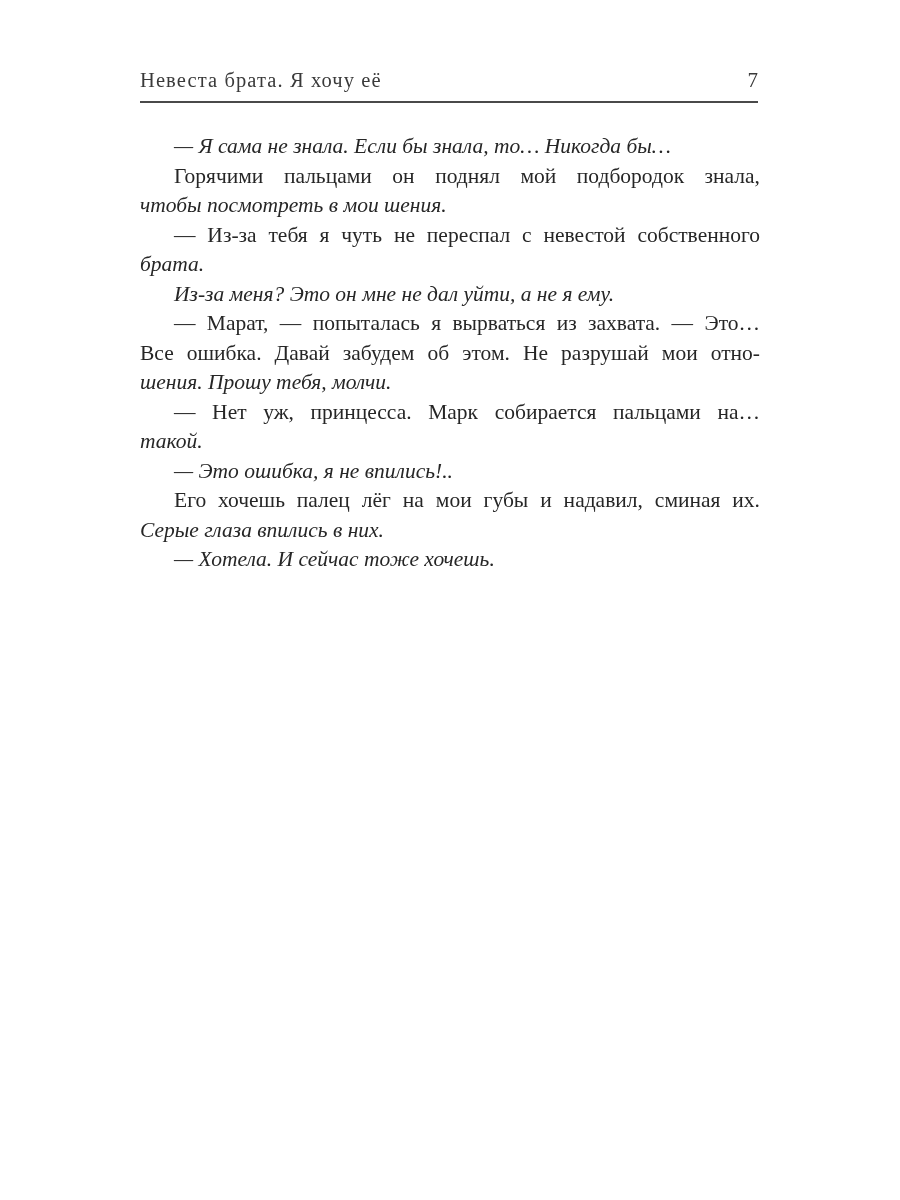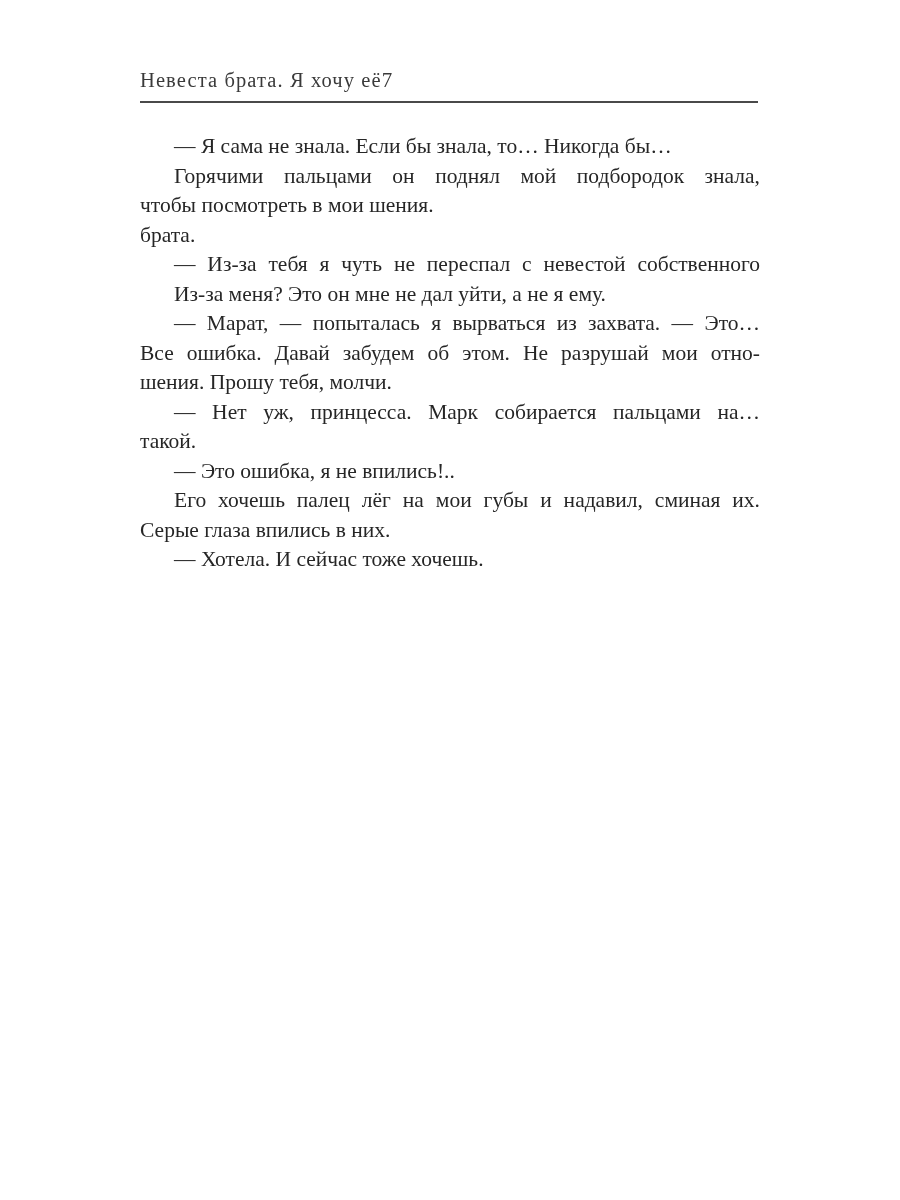--- a/index.html
+++ b/index.html
@@ -14,20 +14,21 @@
     font-family: "Liberation Serif", "DejaVu Serif", serif;
     color: var(--text, #262626);
     overflow: hidden;
   }
   .header {
     position: absolute;
     left: 140px;
     width: 618px;
     top: 68px;
     display: flex;
+    justify-content: space-between;
     align-items: baseline;
     font-size: 20.5px;
     letter-spacing: 1.1px;
     color: var(--header_text, #3a3a3a);
   }
   .header .page-number {
     letter-spacing: 0;
     font-size: 21px;
   }
   .rule {
@@ -52,42 +53,43 @@
   .line {
     text-align: justify;
     text-align-last: justify;
   }
   .line.first {
     text-indent: 34px;
   }
   .line.last {
     text-align: left;
     text-align-last: left;
+    font-style: italic;
   }
 </style>
 </head>
 <body>
 
 <div class="page">
   <div class="header">
     <span class="running-title">Невеста брата. Я хочу её</span>
     <span class="page-number">7</span>
   </div>
   <div class="rule"></div>
   <div class="body-text">
       <div class="paragraph">
         <div class="line first last">— Я сама не знала. Если бы знала, то… Никогда бы…</div>
       </div>
       <div class="paragraph">
         <div class="line first">Горячими пальцами он поднял мой подбородок знала,</div>
         <div class="line last">чтобы посмотреть в мои шения.</div>
       </div>
       <div class="paragraph">
+        <div class="line first">— Из-за тебя я чуть не переспал с невестой собственного</div>
         <div class="line last">брата.</div>
-        <div class="line first">— Из-за тебя я чуть не переспал с невестой собственного</div>
       </div>
       <div class="paragraph">
         <div class="line first last">Из-за меня? Это он мне не дал уйти, а не я ему.</div>
       </div>
       <div class="paragraph">
         <div class="line first">— Марат, — попыталась я вырваться из захвата. — Это…</div>
         <div class="line">Все ошибка. Давай забудем об этом. Не разрушай мои отно-</div>
         <div class="line last">шения. Прошу тебя, молчи.</div>
       </div>
       <div class="paragraph">

